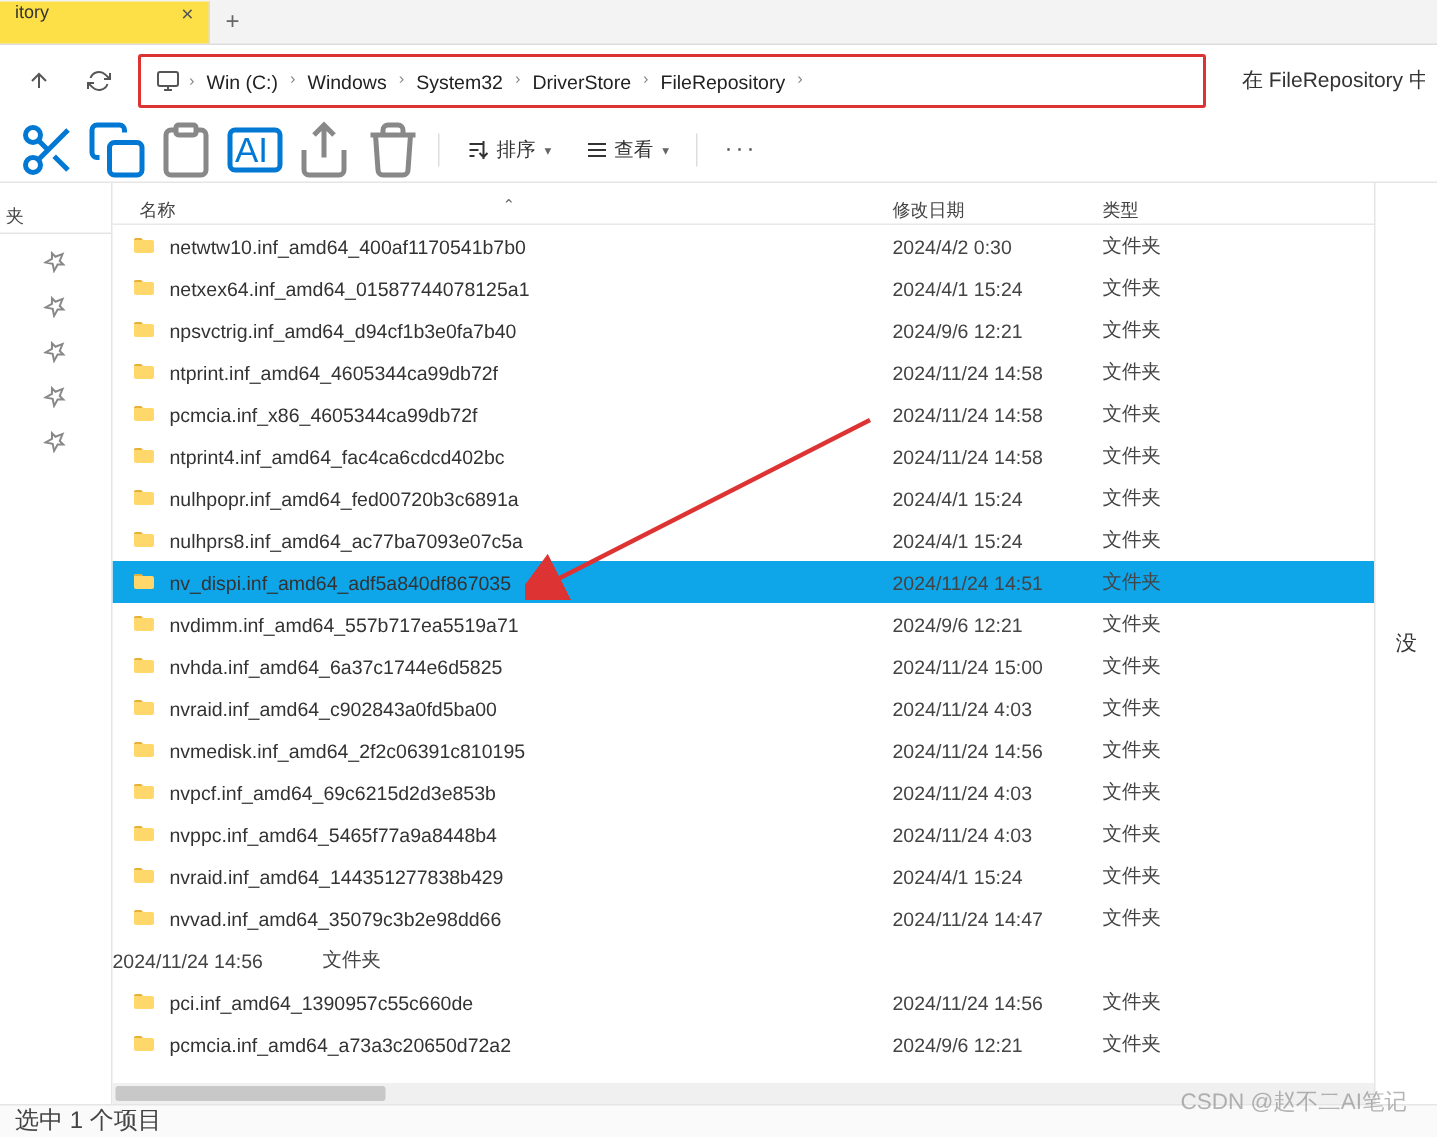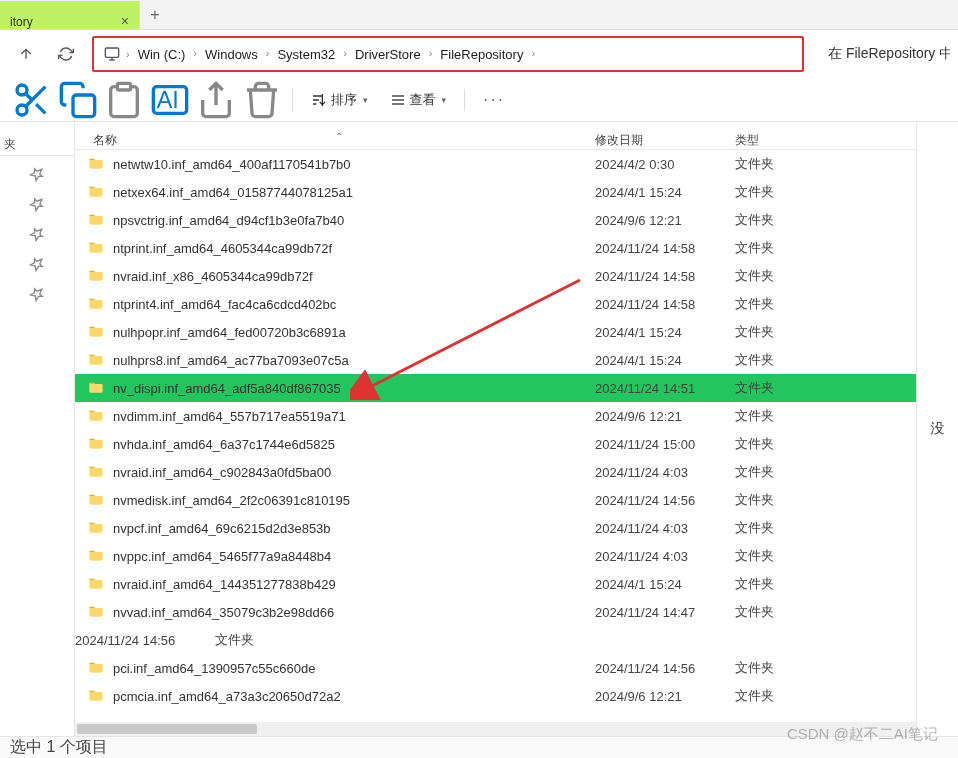--- a/index.html
+++ b/index.html
@@ -1,19 +1,19 @@
 <!DOCTYPE html>
 <html><head>
 <meta charset="utf-8">
 <style>
 * { margin: 0; padding: 0; box-sizing: border-box; }
 body { font-family: "Microsoft YaHei", "Segoe UI", sans-serif; font-size: 13px; color: #333; background: #fff; overflow: hidden; width: 958px; height: 758px; position: relative; }
 
 .tab-bar { height: 30px; background: #f3f3f3; display: flex; align-items: flex-end; border-bottom: 1px solid #ddd; }
-.tab { height: 28px; background: #bef264; display: flex; align-items: flex-end; padding: 0 10px; font-size: 12px; border-right: 1px solid #ddd; min-width: 140px; position: relative; }
+.tab { height: 28px; background: #fde047; display: flex; align-items: flex-start; padding: 0 10px; font-size: 12px; border-right: 1px solid #ddd; min-width: 140px; position: relative; }
 .tab-close { margin-left: auto; padding-left: 8px; cursor: pointer; font-size: 14px; color: #555; }
 .tab-add { width: 30px; height: 28px; display: flex; align-items: center; justify-content: center; font-size: 16px; color: #666; cursor: pointer; }
 
 .top-row { height: 48px; display: flex; align-items: center; padding: 0 8px; gap: 4px; }
 .nav-btn { width: 36px; height: 36px; display: flex; align-items: center; justify-content: center; color: #555; border-radius: 4px; }
 .nav-btn svg { width: 16px; height: 16px; }
 
 .addr-box { border: 2px solid #d33; border-radius: 2px; display: flex; align-items: center; flex: 1; height: 36px; margin-left: 4px; margin-right: 12px; padding: 0 6px; }
 .addr-seg { display: flex; align-items: center; gap: 2px; padding: 0 4px; height: 30px; }
 .addr-label { padding: 0 6px; color: #222; }
@@ -39,21 +39,21 @@
 
 .list-area { flex: 1; display: flex; flex-direction: column; overflow: hidden; }
 .headers { display: flex; height: 28px; align-items: flex-end; border-bottom: 1px solid #e8e8e8; font-size: 12px; color: #444; position: relative; }
 .h-name { flex: 0 0 520px; padding-left: 18px; position: relative; }
 .h-date { flex: 0 0 140px; }
 .h-type { flex: 1; }
 .sort-caret { position: absolute; left: 260px; top: -1px; font-size: 10px; color: #666; }
 
 .rows { overflow-y: auto; overflow-x: auto; flex: 1; }
 .row { display: flex; height: 28px; align-items: center; font-size: 13px; justify-content: space-between; }
-.row.selected { background: #22c55e; }
+.row.selected { background: #0ea5e9; }
 .c-name { flex: 0 0 520px; display: flex; align-items: center; gap: 8px; padding-left: 12px; white-space: nowrap; }
 .c-date { flex: 0 0 140px; color: #444; }
 .c-type { flex: 1; color: #444; }
 .folder-icon { width: 18px; height: 16px; flex-shrink: 0; }
 
 .right-pane { width: 42px; border-left: 1px solid #e5e5e5; display: flex; align-items: center; justify-content: center; font-size: 14px; color: #333; }
 
 .status-bar { height: 22px; border-top: 1px solid #e5e5e5; display: flex; align-items: center; padding: 0 10px; font-size: 16px; color: #444; background: #fafafa; }
 
 .watermark { position: absolute; bottom: 14px; right: 20px; color: rgba(120,120,120,0.55); font-size: 15px; pointer-events: none; }
@@ -244,21 +244,21 @@
           </div>
           <div class="c-date">2024/11/24 14:58</div>
           <div class="c-type">文件夹</div>
         </div>
         <div class="row">
           <div class="c-name">
             <svg class="folder-icon" viewBox="0 0 24 24">
               <path fill="#ffd76a" d="M2 6a2 2 0 012-2h5l2 2h9a2 2 0 012 2v9a2 2 0 01-2 2H4a2 2 0 01-2-2V6z"></path>
               <path fill="#e4b23a" d="M2 6a2 2 0 012-2h5l2 2H2z"></path>
             </svg>
-            <span>nvraid.inf_x86_4605344ca99db72f</span>
+            <span>pcmcia.inf_x86_4605344ca99db72f</span>
           </div>
           <div class="c-date">2024/11/24 14:58</div>
           <div class="c-type">文件夹</div>
         </div>
         <div class="row">
           <div class="c-name">
             <svg class="folder-icon" viewBox="0 0 24 24">
               <path fill="#ffd76a" d="M2 6a2 2 0 012-2h5l2 2h9a2 2 0 012 2v9a2 2 0 01-2 2H4a2 2 0 01-2-2V6z"></path>
               <path fill="#e4b23a" d="M2 6a2 2 0 012-2h5l2 2H2z"></path>
             </svg>

